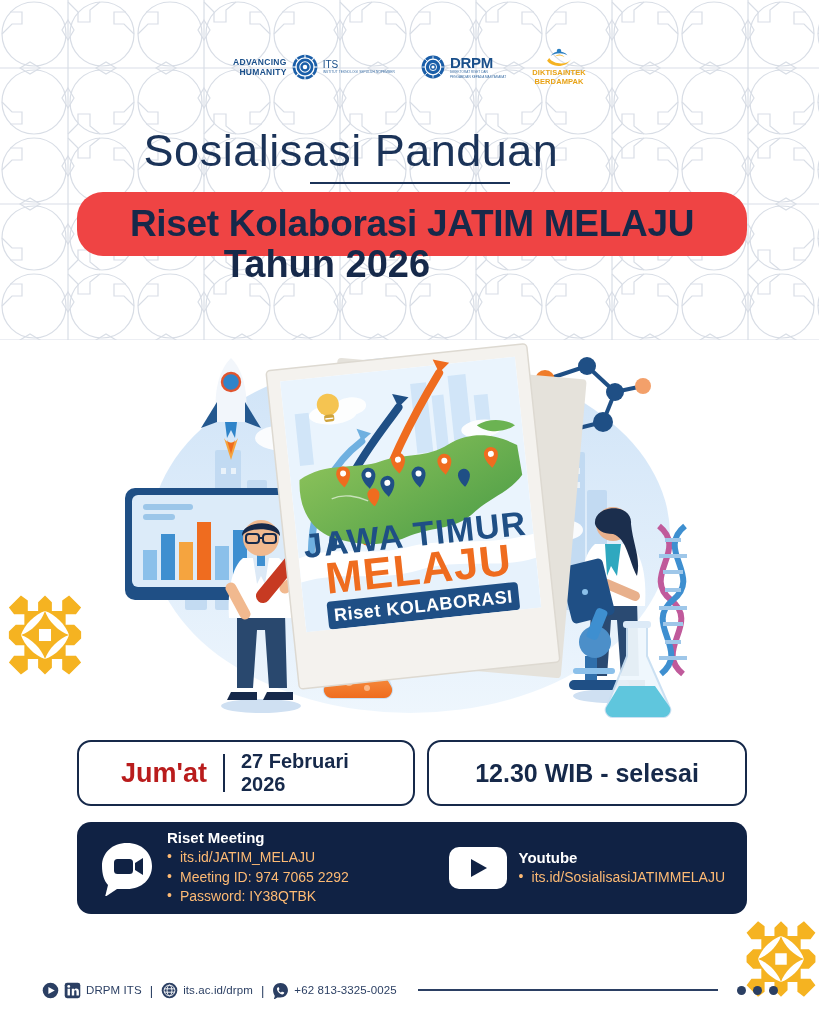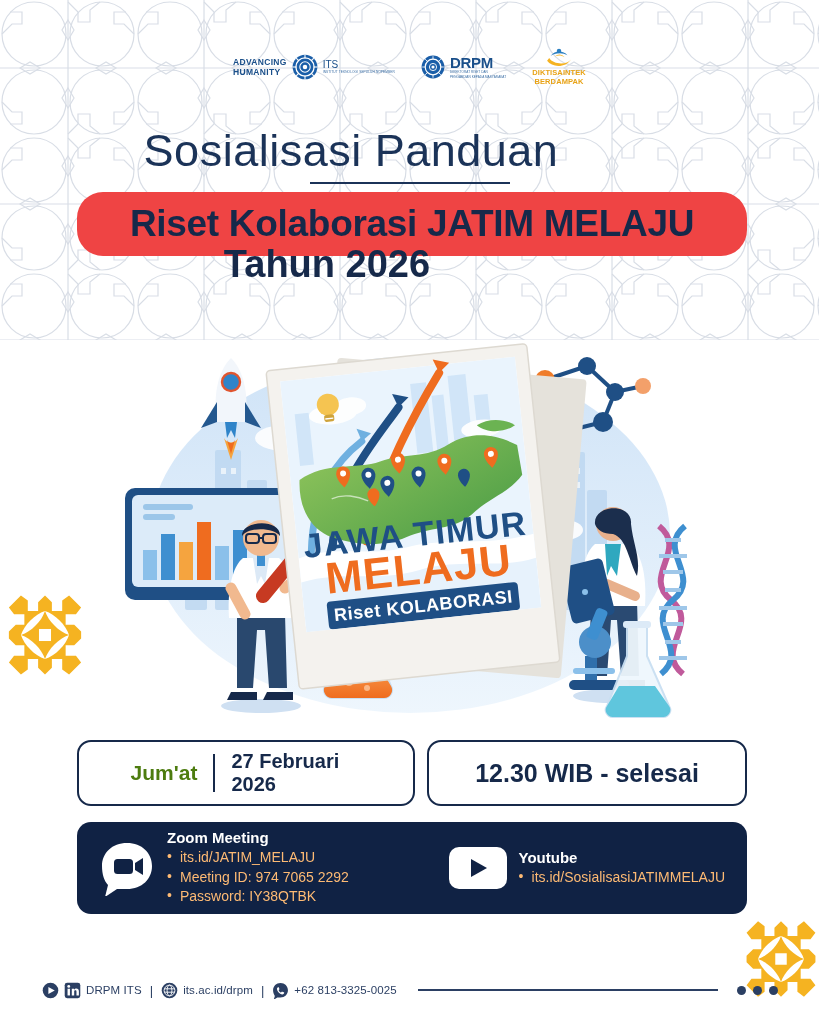--- a/index.html
+++ b/index.html
@@ -25,21 +25,21 @@
   }
 
   
   .logo-row {
     position: absolute; left: 0; top: 48px; width: 819px;
     display: flex; align-items: center; justify-content: center; gap: 26px;
   }
   .logo-block { display: flex; align-items: center; gap: 5px; }
   .logo-adv {
     font-size: 8.5px; font-weight: bold; line-height: 1.25;
-    color: #1a4f8a; letter-spacing: .3px; text-align: left;
+    color: #1a4f8a; letter-spacing: .3px; text-align: right;
   }
   .its-mark { width: 26px; height: 26px; }
   .its-text { font-size: 10px; font-weight: normal; color: #1a4f8a; line-height: 1; }
   .its-sub { font-size: 3.2px; color: #3a6ea5; line-height: 1.35; letter-spacing: .1px; }
   .drpm-mark { width: 24px; height: 24px; }
   .drpm-text { font-size: 15px; font-weight: bold; color: #1a4f8a; line-height: 1; letter-spacing: -.3px;}
   .drpm-sub { font-size: 3.1px; color: #3a6ea5; line-height: 1.35; letter-spacing: .05px; }
   .dsb-text {
     font-size: 7.5px; font-weight: bold; color: #e8a317;
     line-height: 1.15; text-align: center; letter-spacing: .1px;
@@ -86,21 +86,21 @@
   
   .pill {
     position: absolute; top: 740px; height: 66px;
     border: 2px solid #16294a; border-radius: 14px;
     background: #fff;
     display: flex; align-items: center; justify-content: center;
   }
   .pill-date { left: 77px;  width: 338px; }
   .pill-time { left: 427px; width: 320px; }
   .date-inner { display: flex; align-items: center; gap: 16px; }
-  .date-day { font-size: 21px; font-weight: bold; color: #4d7c0f; }
+  .date-day { font-size: 27px; font-weight: bold; color: #b91c1c; }
   .date-divider { width: 2px; height: 38px; background: #16294a; }
   .date-full {
     font-size: 20px; font-weight: bold; color: #16294a;
     line-height: 1.15; max-width: 130px;
   }
   .time-text { font-size: 25px; font-weight: bold; color: #16294a; }
 
   
   .panel {
     position: absolute; left: 77px; top: 822px;
@@ -542,21 +542,21 @@
   <div class="panel">
 
     <div class="panel-col zoom-col">
       <svg class="zoom-icon-box" viewBox="0 0 56 56">
         <path d="M28 3 C43 3, 53 13, 53 26 C53 39, 43 49, 28 49 L18 49 L6 57 L9 45
                  C5 41, 3 34, 3 26 C3 13, 13 3, 28 3 Z" fill="#ffffff"></path>
         <rect x="15" y="19" width="19" height="15" rx="3.5" fill="#102244"></rect>
         <path d="M36 23 L44 18 L44 35 L36 30 Z" fill="#102244"></path>
       </svg>
       <div>
-        <div class="panel-title">Zoom Meeting</div>
+        <div class="panel-title">Riset Meeting</div>
         <ul class="panel-list">
           <li>its.id/JATIM_MELAJU</li>
           <li>Meeting ID: 974 7065 2292</li>
           <li>Password: IY38QTBK</li>
         </ul>
       </div>
     </div>
 
     <div class="panel-col">
       <div class="yt-icon-box">

